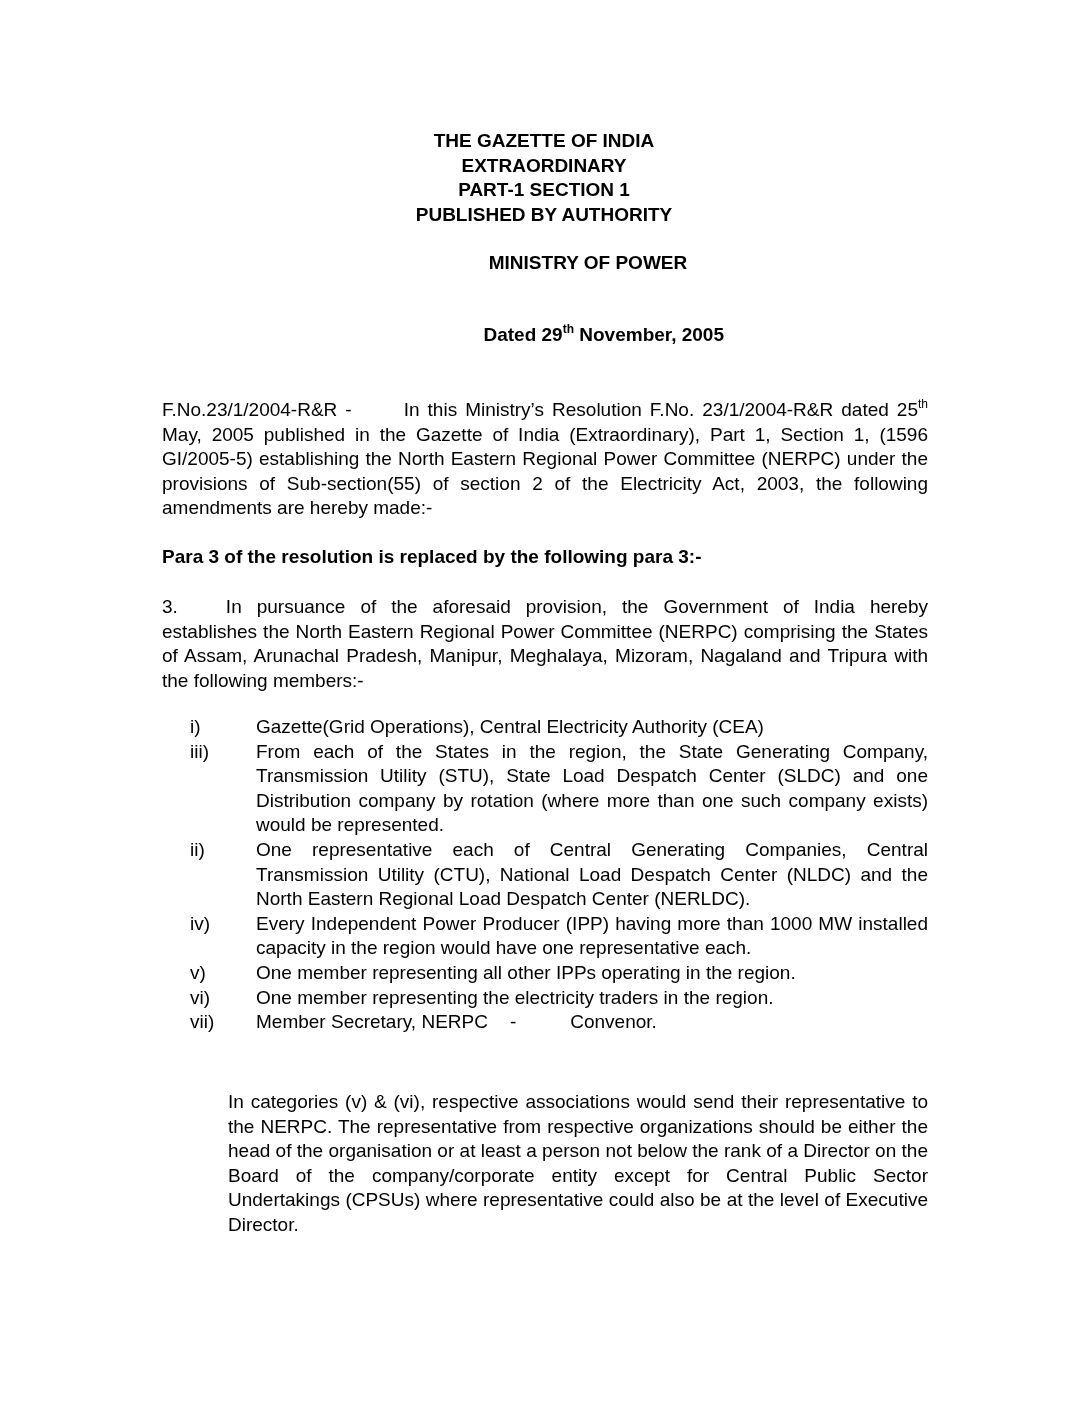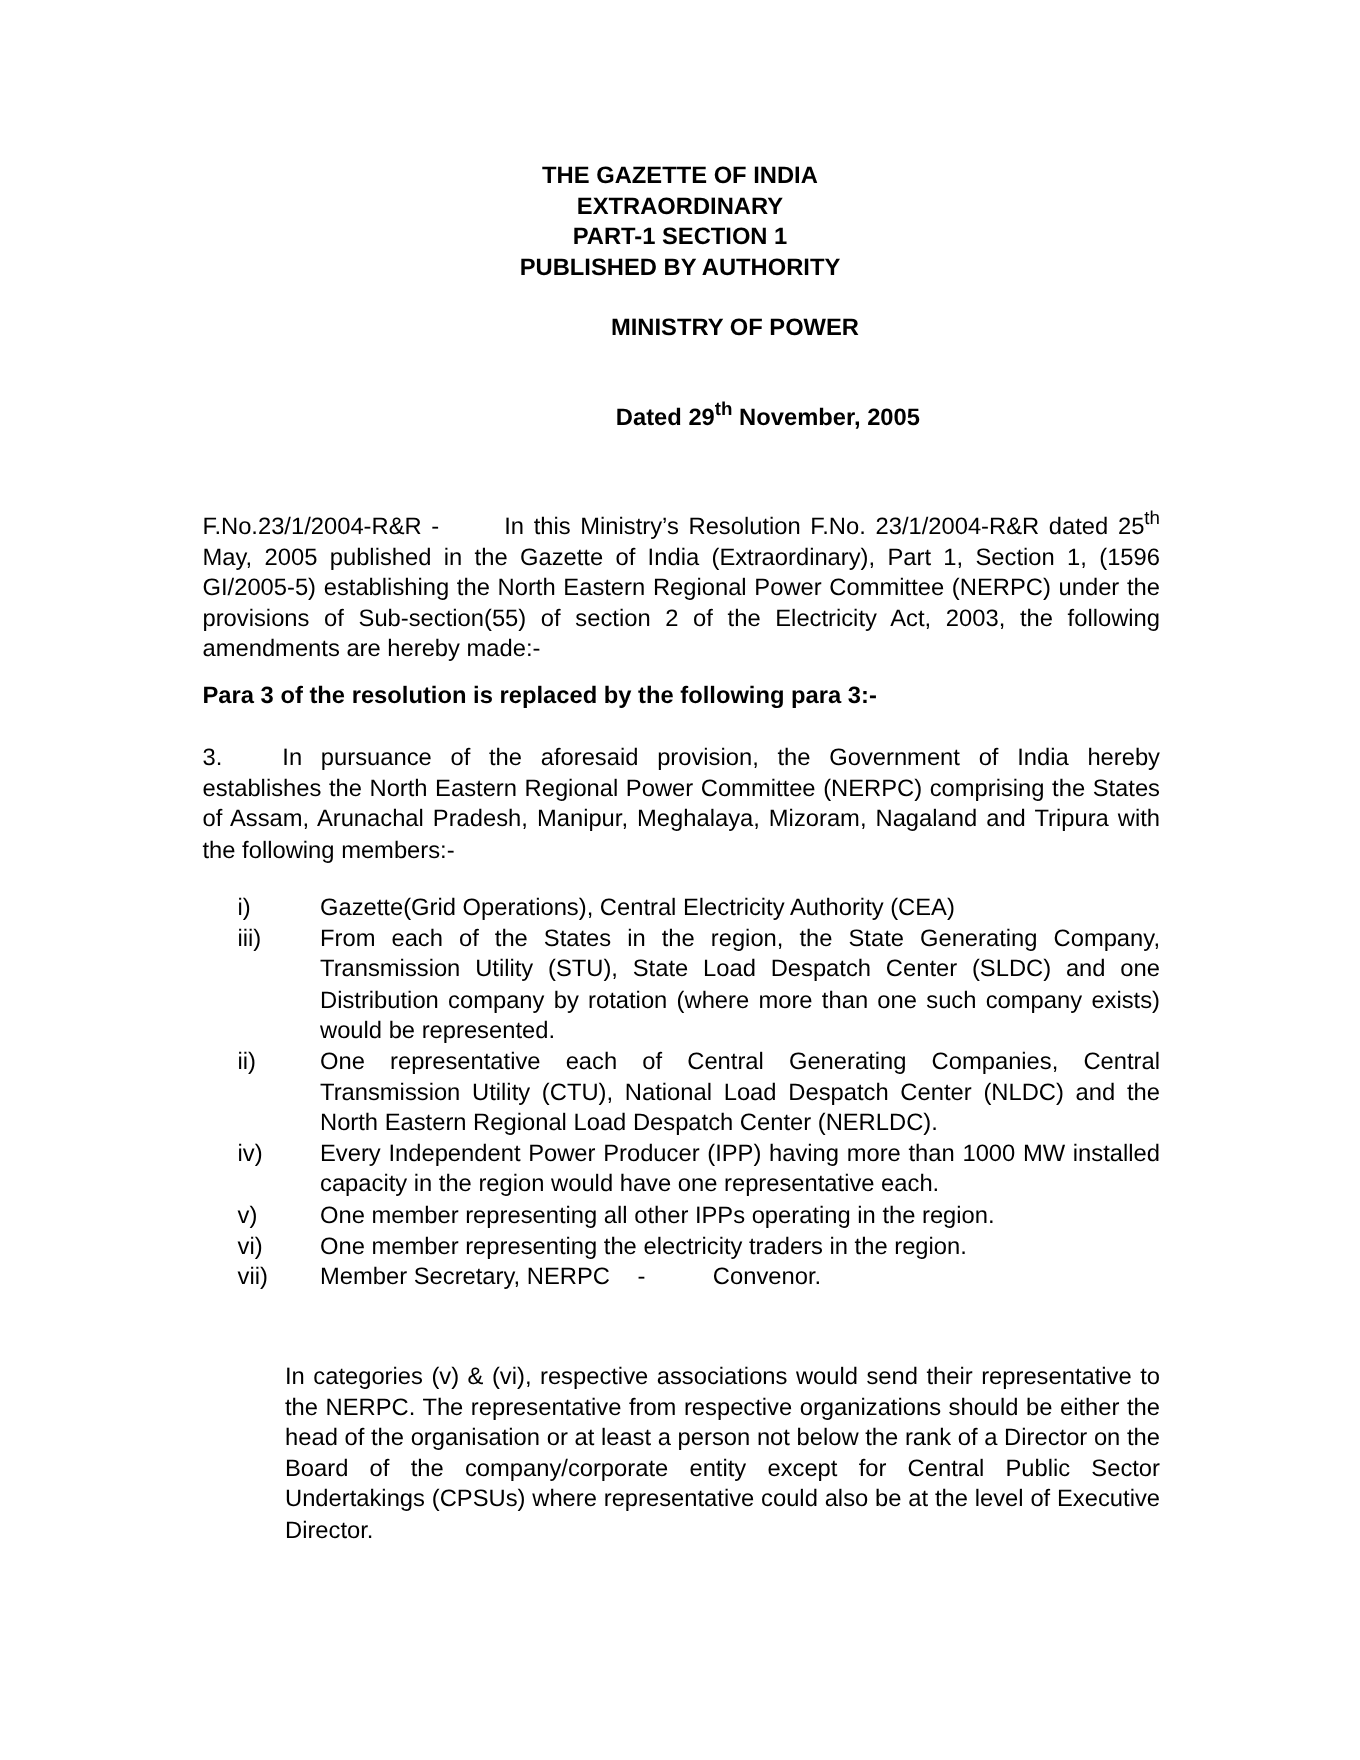--- a/index.html
+++ b/index.html
@@ -1,26 +1,26 @@
 <!DOCTYPE html>
 <html><head>
 <meta charset="utf-8">
 <style>
   html, body { margin: 0; padding: 0; background: #ffffff; }
   body { width: 1088px; height: 1408px; position: relative; overflow: hidden;
          font-family: "Liberation Sans", sans-serif; color: #000; }
-  .page { position: absolute; left: 0; top: 0; width: 884px; height: 1408px; padding-left: 12px; }
+  .page { position: absolute; left: 0; top: 0; width: 884px; height: 1408px; }
   .hdr { position: absolute; left: 0; width: 1088px; text-align: center;
          font-weight: bold; font-size: 19px; line-height: 24.5px; }
   .hdr .ln { display: block; }
   .dated { position: absolute; right: 160px; top: 324px; font-weight: bold; font-size: 19px; }
-  sup { font-size: 15px; vertical-align: 8px; line-height: 0; }
+  sup { font-size: 12px; vertical-align: 8px; line-height: 0; }
   .para { position: absolute; font-size: 19px; line-height: 24.6px; text-align: justify;
           text-align-last: left; }
-  .p1 { left: 162px; width: 766px; top: 398px; margin-top: 12px; }
+  .p1 { left: 162px; width: 766px; top: 398px; }
   .p3 { left: 162px; width: 766px; top: 595px; }
   .para .tab1 { display: inline-block; width: 52px; }
   .para .tab2 { display: inline-block; width: 48px; }
   .sub { position: absolute; left: 162px; top: 546px; font-weight: bold; font-size: 19px; }
   .list { position: absolute; left: 190px; top: 715px; width: 738px; font-size: 19px; line-height: 24.6px; }
   .item { display: flex; }
   .item .num { width: 66px; flex: none; }
   .item .txt { flex: 1; text-align: justify; text-align-last: left; }
   .txt .gap { display: inline-block; width: 22px; }
   .txt .gap2 { display: inline-block; width: 54px; }

